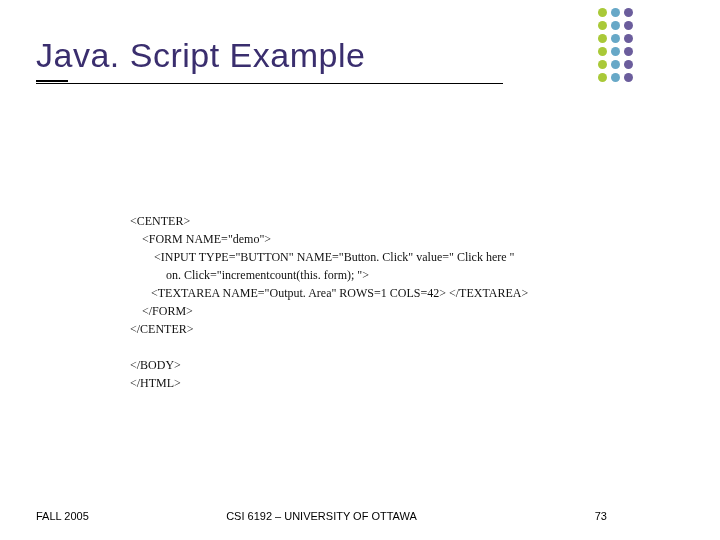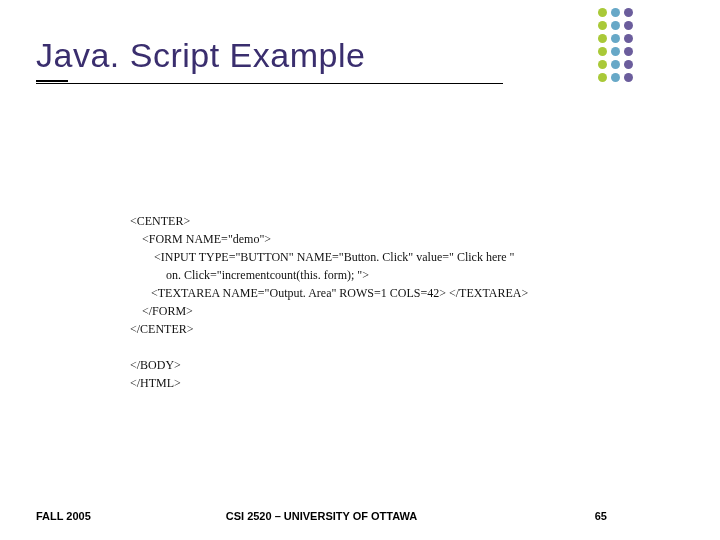--- a/index.html
+++ b/index.html
@@ -77,21 +77,20 @@
   .footer {
     position: absolute;
     bottom: 18px;
     left: 36px;
     right: 36px;
     display: flex;
     justify-content: space-between;
     align-items: baseline;
     font-size: 11px;
     color: #000;
-    font-weight: bold;
   }
   .footer .center {
     position: absolute;
     left: 0;
     right: 0;
     text-align: center;
   }
 </style>
 </head>
 <body>
@@ -137,17 +136,17 @@
             on. Click="incrementcount(this. form); "&gt;
        &lt;TEXTAREA NAME="Output. Area" ROWS=1 COLS=42&gt; &lt;/TEXTAREA&gt;
     &lt;/FORM&gt;
 &lt;/CENTER&gt;
 
 &lt;/BODY&gt;
 &lt;/HTML&gt;</pre>
 
   <div class="footer">
     <span>FALL 2005</span>
-    <span class="center">CSI 2520 – UNIVERSITY OF OTTAWA</span>
-    <span>65</span>
+    <span class="center">CSI 6192 – UNIVERSITY OF OTTAWA</span>
+    <span>73</span>
   </div>
 
 </div>
 
 </body></html>

